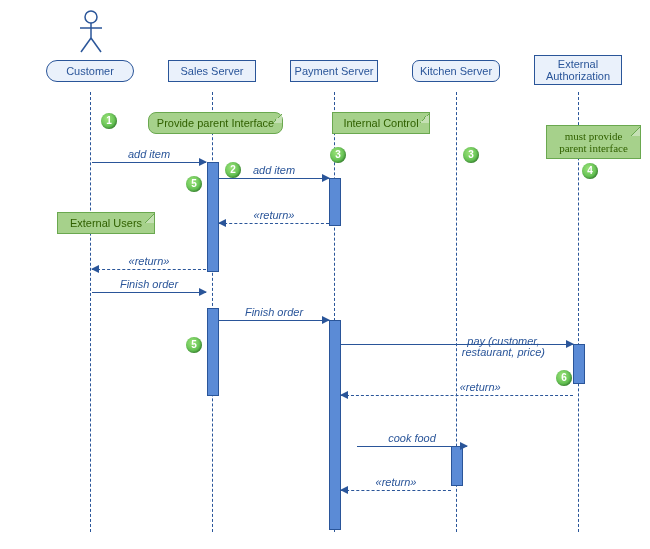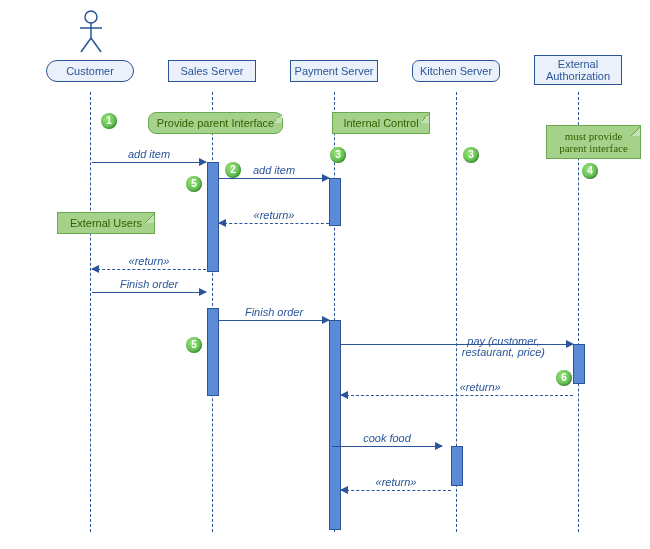--- a/index.html
+++ b/index.html
@@ -190,21 +190,21 @@
     <div class="arrow-r"></div>
   <div class="label two" style="left:70%;margin-top:16px;">pay (customer, restaurant, price)</div>
 </div>
 
 <div class="msg dashed" style="left:341px; top:395px; width:232px;">
   <div class="line"></div>
     <div class="arrow-l"></div>
   <div class="label" style="left:60%;">«return»</div>
 </div>
 
-<div class="msg" style="left:332px; top:446px; width:110px;">
+<div class="msg" style="left:357px; top:446px; width:110px;">
   <div class="line"></div>
     <div class="arrow-r"></div>
   <div class="label">cook food</div>
 </div>
 
 <div class="msg dashed" style="left:341px; top:490px; width:110px;">
   <div class="line"></div>
     <div class="arrow-l"></div>
   <div class="label">«return»</div>
 </div>

